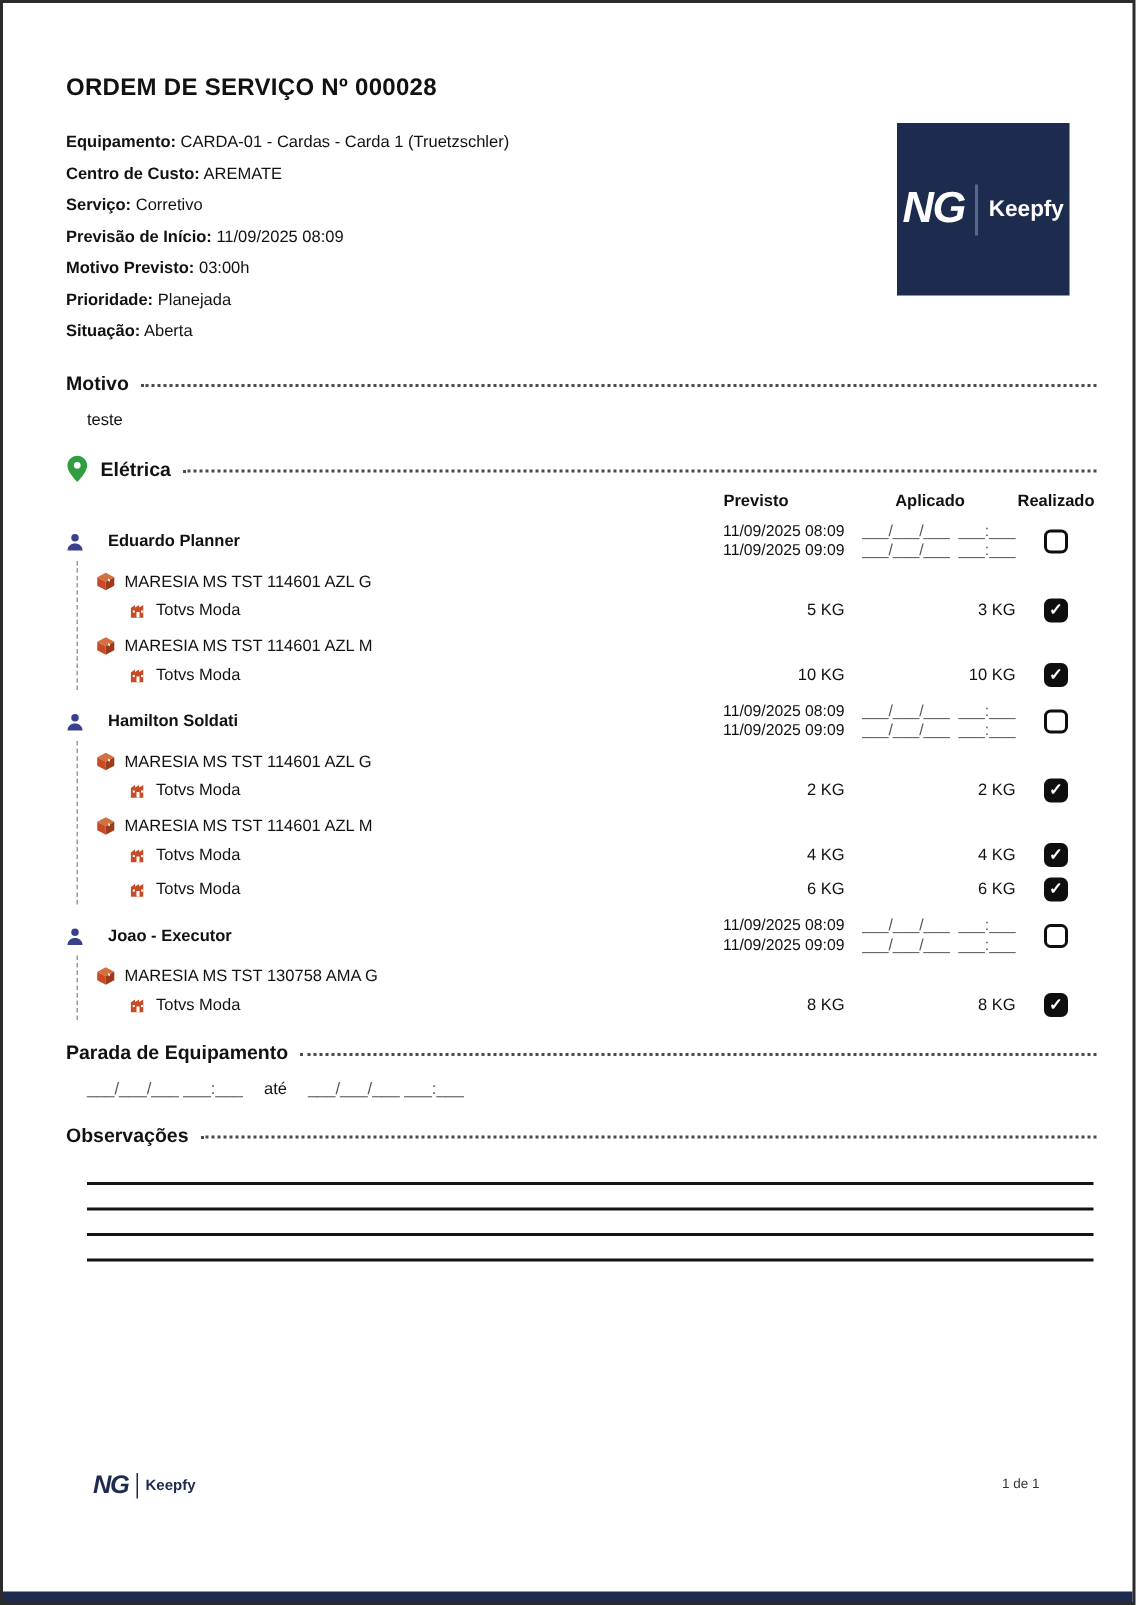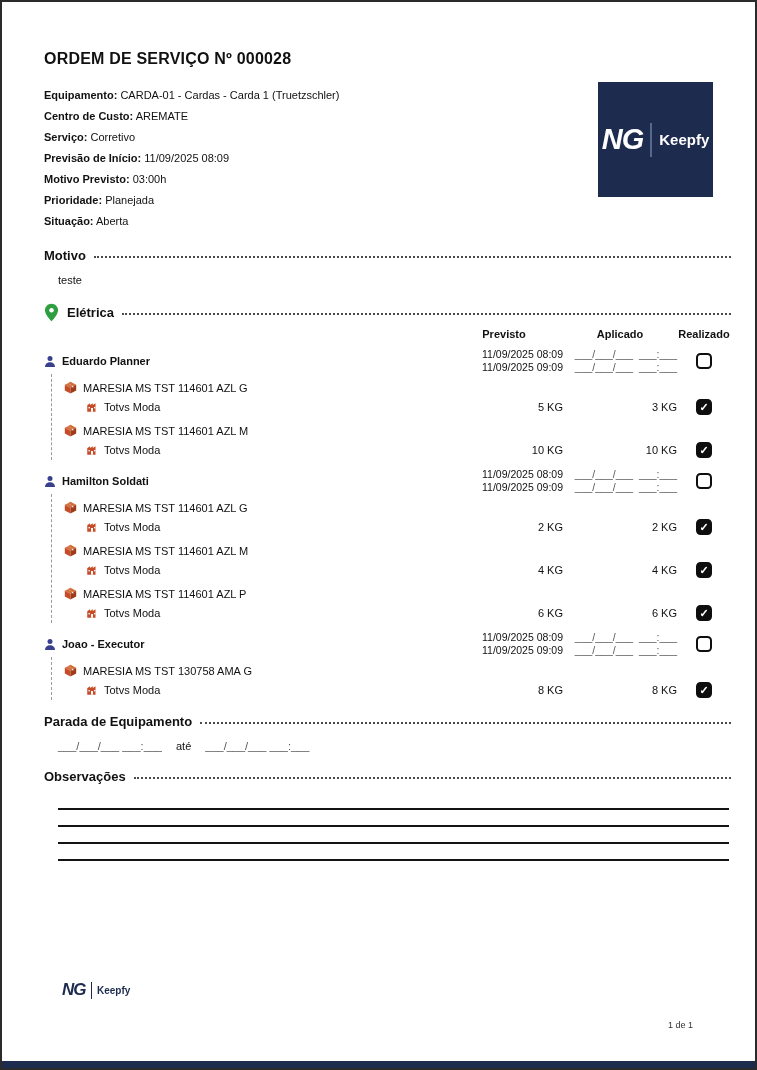--- a/index.html
+++ b/index.html
@@ -35,21 +35,21 @@
   .motivo-text { font-size:11px; margin:11px 0 0 14px; }
 
   .sector-heading { margin-top:17px; }
   .icon { display:inline-flex; vertical-align:middle; }
 
   .grid { display:grid; grid-template-columns:1fr 118px 114px 54px; }
   .cols-header { margin-top:6px; font-size:11px; font-weight:bold; }
   .cols-header .c { text-align:center; }
 
   .worker-row { margin-top:8px; align-items:center; }
-  .w-desc { display:flex; align-items:center; gap:6px; }
+  .w-desc { display:flex; align-items:center; gap:16px; }
   .w-name { font-size:11px; font-weight:bold; }
   .dates { font-size:10.5px; line-height:13px; text-align:right; color:#111; }
   .blanks { color:#555; }
   .blanks div, .blank { white-space:pre; }
   .cb-cell { display:flex; justify-content:center; align-items:center; }
 
   .checkbox {
     width:16px; height:16px; border:2.5px solid #0e0e0e; border-radius:4.5px;
     background:#fff; display:inline-flex; align-items:center; justify-content:center;
     cursor:pointer;
@@ -71,21 +71,21 @@
   .parada-line .ate { color:#111; }
 
   .obs-heading { margin-top:17px; }
   .obs-line { margin:15px 2px 0 14px; border-top:2px solid #141414; }
   .obs-line.first { margin-top:24px; }
 
   .footer-logo { position:absolute; left:60px; top:978px; display:flex; align-items:center; gap:5px; }
   .f-ng { color:#1d2b4e; font-size:17px; font-weight:bold; letter-spacing:-1px; font-style:italic; }
   .f-sep { width:1.5px; height:17px; background:#1d2b4e; }
   .f-name { color:#1d2b4e; font-size:10px; font-weight:bold; }
-  .page-num { position:absolute; top:1018px; right:62px; font-size:9px; color:#333; }
+  .page-num { position:absolute; top:982px; right:62px; font-size:9px; color:#333; }
 
   .bottom-bar { position:absolute; bottom:0; left:0; width:100%; height:7px; background:#1d2b4e; }
 </style>
 </head>
 <body>
 
 <div class="content">
 
   <div class="title">ORDEM DE SERVIÇO Nº 000028</div>
 
@@ -291,33 +291,20 @@
               </svg>
             </span>
           <span>Totvs Moda</span>
         </div>
         <div class="val">4 KG</div>
         <div class="val">4 KG</div>
         <div class="cb-cell">
             <span class="checkbox checked"></span>
           </div>
       </div>
-      <div class="grid item-row">
-        <div class="i-desc">
-          <span class="icon">
-              <svg width="13" height="13" viewBox="0 0 24 24">
-                <polygon points="12,1.5 22.5,7 12,12.5 1.5,7" fill="#d4703f"></polygon>
-                <polygon points="1.5,7 12,12.5 12,23 1.5,17.5" fill="#c64b26"></polygon>
-                <polygon points="22.5,7 12,12.5 12,23 22.5,17.5" fill="#9e3a1a"></polygon>
-                <polygon points="6.8,4.3 17.2,9.8 17.2,12.6 14.8,11.3 14.8,8.7 4.4,3.2" fill="#fff" opacity="0.9"></polygon>
-              </svg>
-            </span>
-          <span>MARESIA MS TST 114601 AZL P</span>
-        </div>
-      </div>
       <div class="grid company-row">
         <div class="c-desc">
           <span class="icon">
               <svg width="12" height="12" viewBox="0 0 24 24">
                 <path d="M2.5 21.5v-13l5.5-4v3.5l5.5-3.5v3.5l5.5-3.5v17z" fill="#c64b26"></path>
                 <rect x="10" y="14" width="4" height="7.5" fill="#fff"></rect>
                 <rect x="5" y="12" width="2.8" height="2.8" fill="#fff"></rect>
                 <rect x="16" y="12" width="2.8" height="2.8" fill="#fff"></rect>
               </svg>
             </span>

